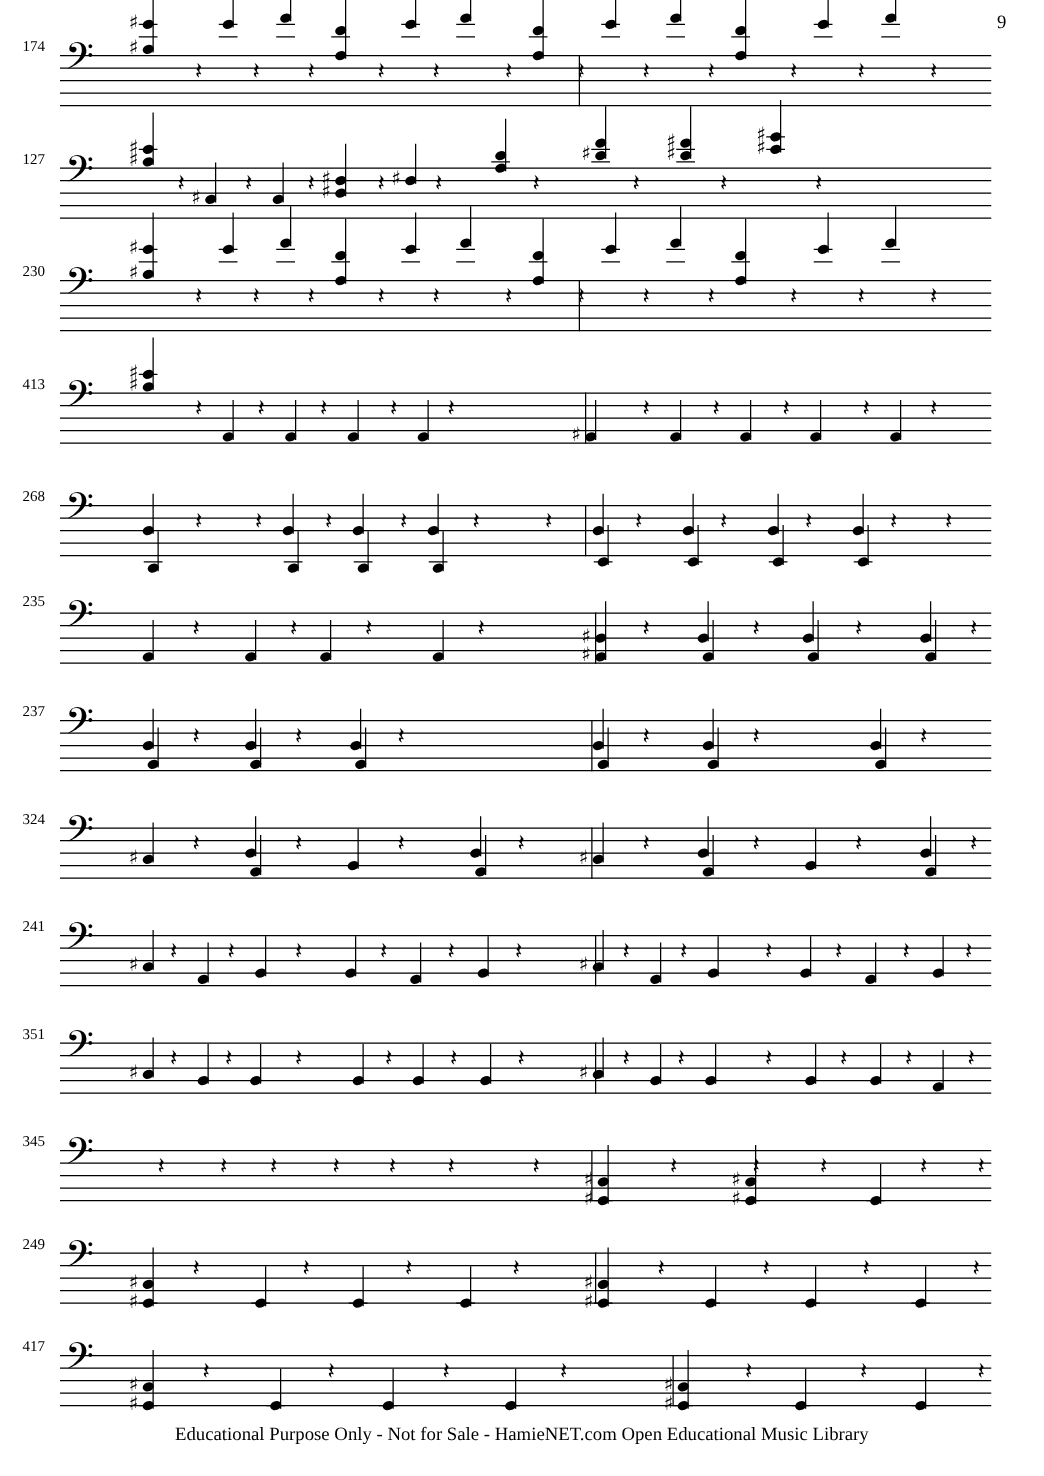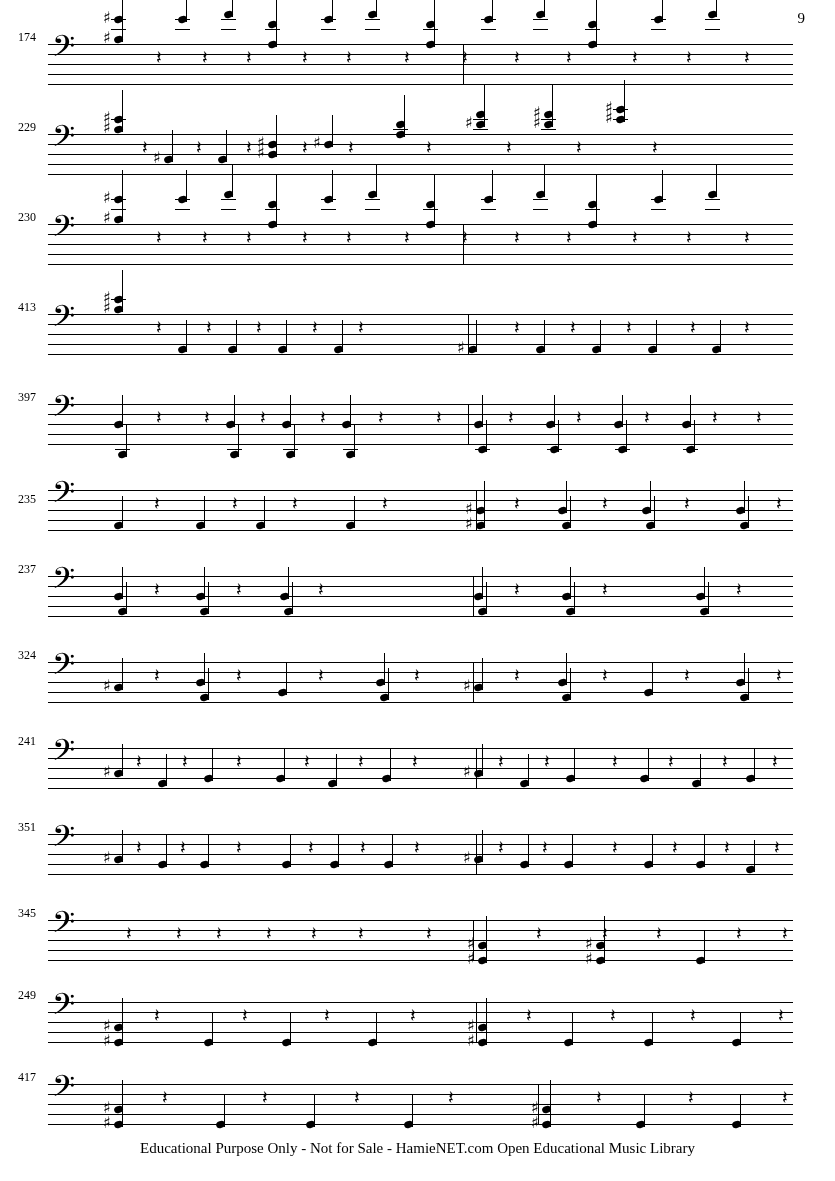--- a/index.html
+++ b/index.html
@@ -201,21 +201,21 @@
           <div class="rest" style="left: 356px; top: 4px;">𝄽</div>
           <div class="rest" style="left: 414px; top: 4px;">𝄽</div>
           <div class="rest" style="left: 466px; top: 4px;">𝄽</div>
           <div class="rest" style="left: 518px; top: 4px;">𝄽</div>
           <div class="rest" style="left: 584px; top: 4px;">𝄽</div>
           <div class="rest" style="left: 638px; top: 4px;">𝄽</div>
           <div class="rest" style="left: 696px; top: 4px;">𝄽</div>
         </div>
       </div>
       <div class="system" style="top: 112px;">
-        <div class="measure-label" style="top: 8px;">229</div>
+        <div class="measure-label" style="top: 8px;">127</div>
         <div class="staff" style="top: 22px;">
           <div class="line l0"></div>
           <div class="line l1"></div>
           <div class="line l2"></div>
           <div class="line l3"></div>
           <div class="line l4"></div>
           <div class="clef">𝄢</div>
           <div class="ledger" style="left: 63px; top: -15px;"></div>
           <div class="accidental" style="left: 55px; top: -24px;">♯</div>
           <div class="accidental" style="left: 55px; top: -14px;">♯</div>
@@ -386,21 +386,21 @@
           <div class="rest" style="left: 264px; top: 4px;">𝄽</div>
           <div class="rest" style="left: 310px; top: 4px;">𝄽</div>
           <div class="rest" style="left: 466px; top: 4px;">𝄽</div>
           <div class="rest" style="left: 522px; top: 4px;">𝄽</div>
           <div class="rest" style="left: 578px; top: 4px;">𝄽</div>
           <div class="rest" style="left: 642px; top: 4px;">𝄽</div>
           <div class="rest" style="left: 696px; top: 4px;">𝄽</div>
         </div>
       </div>
       <div class="system" style="top: 382px;">
-        <div class="measure-label" style="top: 8px;">397</div>
+        <div class="measure-label" style="top: 8px;">268</div>
         <div class="staff" style="top: 22px;">
           <div class="line l0"></div>
           <div class="line l1"></div>
           <div class="line l2"></div>
           <div class="line l3"></div>
           <div class="line l4"></div>
           <div class="clef">𝄢</div>
           <div class="barline" style="left: 420px;"></div>
           <div class="notehead" style="left: 66px; top: 17px;"></div>
           <div class="stem" style="left: 74px; top: -9px; height: 32px;"></div>
@@ -449,21 +449,21 @@
           <div class="rest" style="left: 330px; top: 4px;">𝄽</div>
           <div class="rest" style="left: 388px; top: 4px;">𝄽</div>
           <div class="rest" style="left: 460px; top: 4px;">𝄽</div>
           <div class="rest" style="left: 528px; top: 4px;">𝄽</div>
           <div class="rest" style="left: 596px; top: 4px;">𝄽</div>
           <div class="rest" style="left: 664px; top: 4px;">𝄽</div>
           <div class="rest" style="left: 708px; top: 4px;">𝄽</div>
         </div>
       </div>
       <div class="system" style="top: 468px;">
-        <div class="measure-label" style="top: 24px;">235</div>
+        <div class="measure-label" style="top: 6px;">235</div>
         <div class="staff" style="top: 22px;">
           <div class="line l0"></div>
           <div class="line l1"></div>
           <div class="line l2"></div>
           <div class="line l3"></div>
           <div class="line l4"></div>
           <div class="clef">𝄢</div>
           <div class="barline" style="left: 428px;"></div>
           <div class="notehead" style="left: 66px; top: 32px;"></div>
           <div class="stem" style="left: 74px; top: 6px; height: 32px;"></div>

